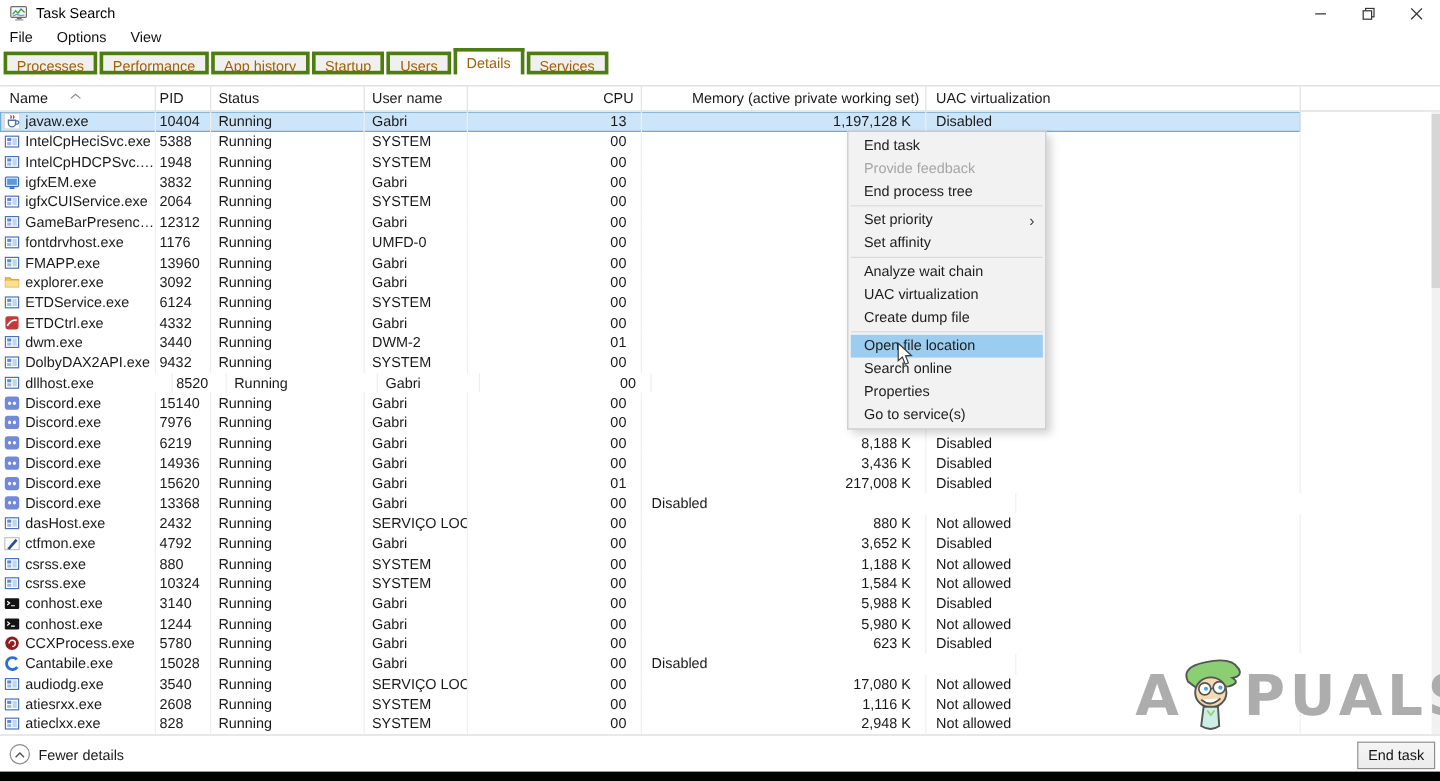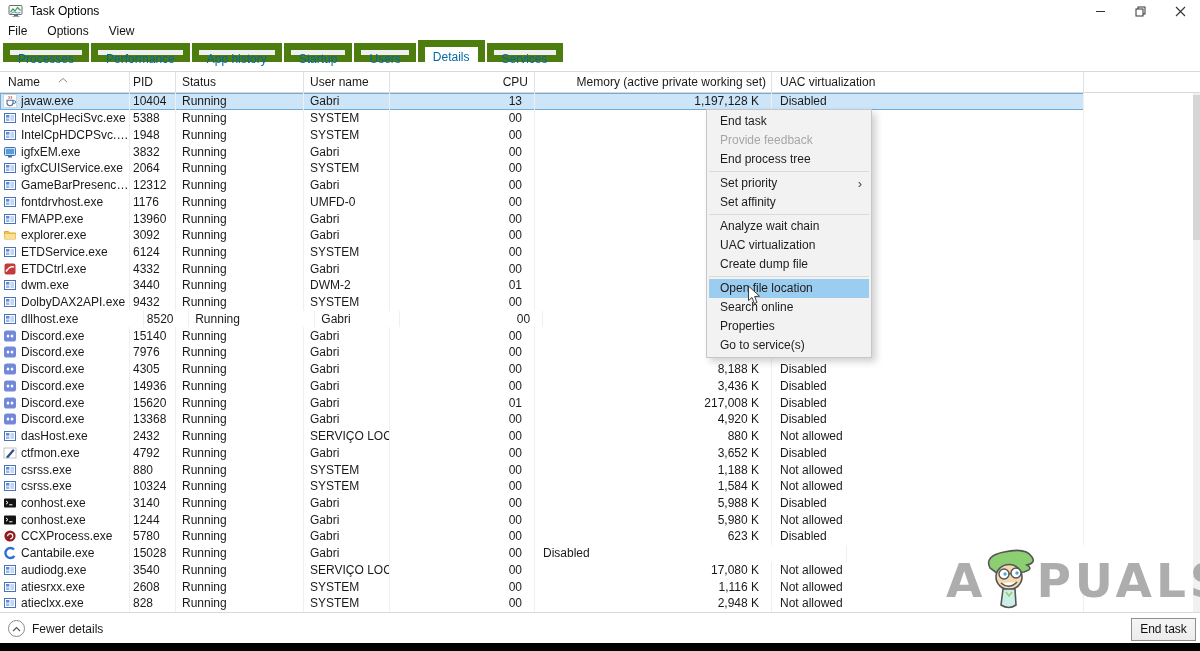--- a/index.html
+++ b/index.html
@@ -19,21 +19,21 @@
 
   
   .menubar { height: 18px; display: flex; align-items: center; padding-left: 8px; }
   .menubar .menu-item { padding: 1px 6px; margin-right: 8px; color: #111; }
   .menubar .menu-item:first-child { padding-left: 0; }
 
   
   .tabstrip { height: 22px; display: flex; align-items: flex-end; padding-left: 3px; position: relative; }
   .tab {
     height: 19px; line-height: 18px; padding: 0 8px; background: #f0f0f0;
-    border: 7px solid #4d7c0f; margin-right: 2px; color: #0369a1; position: relative;
+    border: 3px solid #4d7c0f; margin-right: 2px; color: #a16207; position: relative;
   }
   .tab.active {
     height: 22px; line-height: 21px; background: #fff; border-bottom: none; z-index: 2;
   }
 
   
   .table { position: relative; border-top: 1px solid #d9d9d9; margin-top: 9px; height: 541px; }
   .header-row { display: flex; height: 21px; border-bottom: 1px solid #d9d9d9; position: relative; }
   .col-h {
     height: 21px; line-height: 20px; border-right: 1px solid #e2e2e2;
@@ -105,21 +105,21 @@
   <div class="titlebar">
     <span class="app-icon">
       <svg width="16" height="16" viewBox="0 0 16 16">
         <rect x="1" y="2.5" width="13" height="9" rx="1" fill="#f7fbff" stroke="#6b6b6b"></rect>
         <polyline points="2.5,9 5,6 7,8 9.5,4.5 12.5,7.5" fill="none" stroke="#46a049" stroke-width="1.2"></polyline>
         <polyline points="2.5,10.5 6,9 9,10 12.5,9.5" fill="none" stroke="#5b9bd5" stroke-width="1"></polyline>
         <rect x="6" y="11.5" width="4" height="1.6" fill="#6b6b6b"></rect>
         <rect x="4.5" y="13.1" width="7" height="1" fill="#9a9a9a"></rect>
       </svg>
     </span>
-    <span class="title">Task Options</span>
+    <span class="title">Task Search</span>
     <div class="win-controls">
       <div class="win-btn">
         <svg width="11" height="11" viewBox="0 0 11 11">
             <line x1="1" y1="5.5" x2="10" y2="5.5" stroke="#333" stroke-width="1"></line>
           </svg>
       </div>
       <div class="win-btn">
         <svg width="11" height="11" viewBox="0 0 11 11">
           <rect x="3" y="1" width="7" height="7" fill="none" stroke="#333"></rect>
           <rect x="1" y="3" width="7" height="7" fill="#fff" stroke="#333"></rect>
@@ -430,21 +430,21 @@
         </div>
         <div class="row">
           <div class="cell" style="width: 130px; padding-left: 3px;">
             <span class="picon"><svg viewBox="0 0 14 14">
                 <rect x="1" y="1.5" width="12" height="11" rx="2.6" fill="#7289da"></rect>
                 <ellipse cx="5" cy="7" rx="1.3" ry="1.5" fill="#fff"></ellipse>
                 <ellipse cx="9" cy="7" rx="1.3" ry="1.5" fill="#fff"></ellipse>
               </svg></span>
             <span class="ellip">Discord.exe</span>
           </div>
-          <div class="cell" style="width: 46px; padding-left: 3px;">4305</div>
+          <div class="cell" style="width: 46px; padding-left: 3px;">6219</div>
           <div class="cell" style="width: 128px; padding-left: 6px;">Running</div>
           <div class="cell" style="width: 86px; padding-left: 6px;">Gabri</div>
           <div class="cell r" style="width: 145px; padding-right: 12px;">00</div>
           <div class="cell r" style="width: 237px; padding-right: 12px;">8,188 K</div>
           <div class="cell" style="width: 312px; padding-left: 8px;">Disabled</div>
         </div>
         <div class="row">
           <div class="cell" style="width: 130px; padding-left: 3px;">
             <span class="picon"><svg viewBox="0 0 14 14">
                 <rect x="1" y="1.5" width="12" height="11" rx="2.6" fill="#7289da"></rect>
@@ -482,21 +482,20 @@
                 <rect x="1" y="1.5" width="12" height="11" rx="2.6" fill="#7289da"></rect>
                 <ellipse cx="5" cy="7" rx="1.3" ry="1.5" fill="#fff"></ellipse>
                 <ellipse cx="9" cy="7" rx="1.3" ry="1.5" fill="#fff"></ellipse>
               </svg></span>
             <span class="ellip">Discord.exe</span>
           </div>
           <div class="cell" style="width: 46px; padding-left: 3px;">13368</div>
           <div class="cell" style="width: 128px; padding-left: 6px;">Running</div>
           <div class="cell" style="width: 86px; padding-left: 6px;">Gabri</div>
           <div class="cell r" style="width: 145px; padding-right: 12px;">00</div>
-          <div class="cell r" style="width: 237px; padding-right: 12px;">4,920 K</div>
           <div class="cell" style="width: 312px; padding-left: 8px;">Disabled</div>
         </div>
         <div class="row">
           <div class="cell" style="width: 130px; padding-left: 3px;">
             <span class="picon"><svg viewBox="0 0 14 14">
                 <rect x="1.5" y="2.5" width="11" height="9" fill="#fff" stroke="#4a72b8"></rect>
                 <rect x="3" y="4" width="3.4" height="2.6" fill="#5b8dd9"></rect>
                 <rect x="3" y="7.4" width="3.4" height="2.6" fill="#9db9e8"></rect>
                 <rect x="7.4" y="4" width="3.6" height="6" fill="#c3d5f0"></rect>
               </svg></span>

